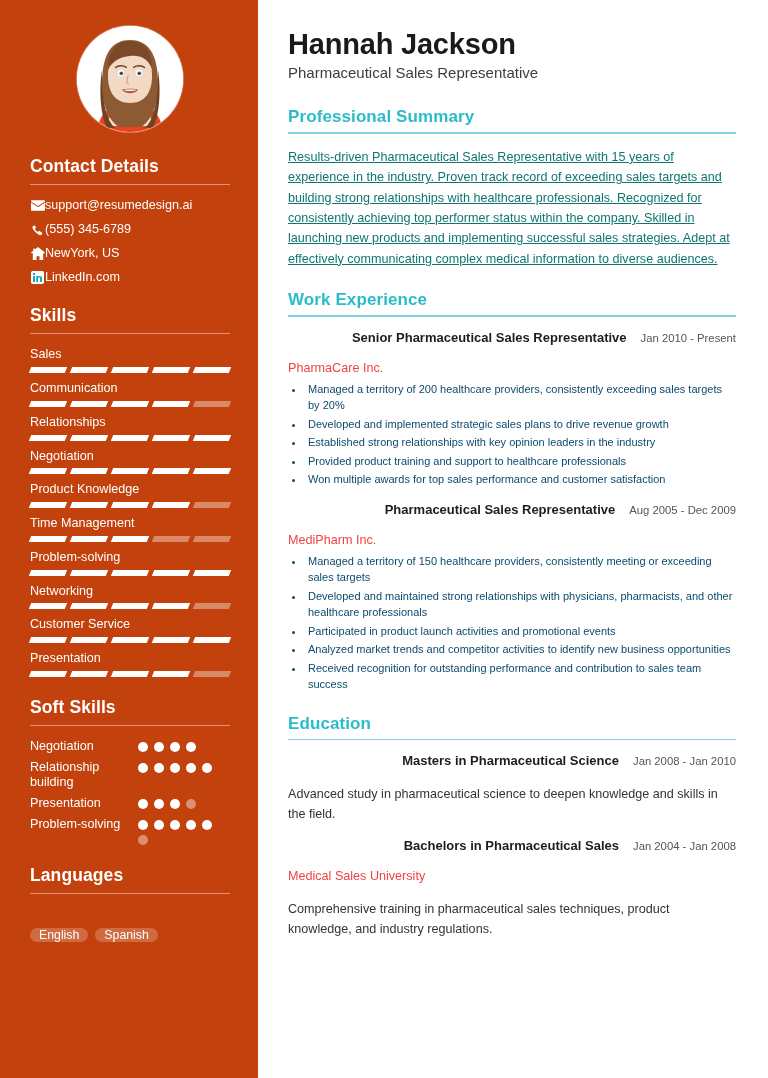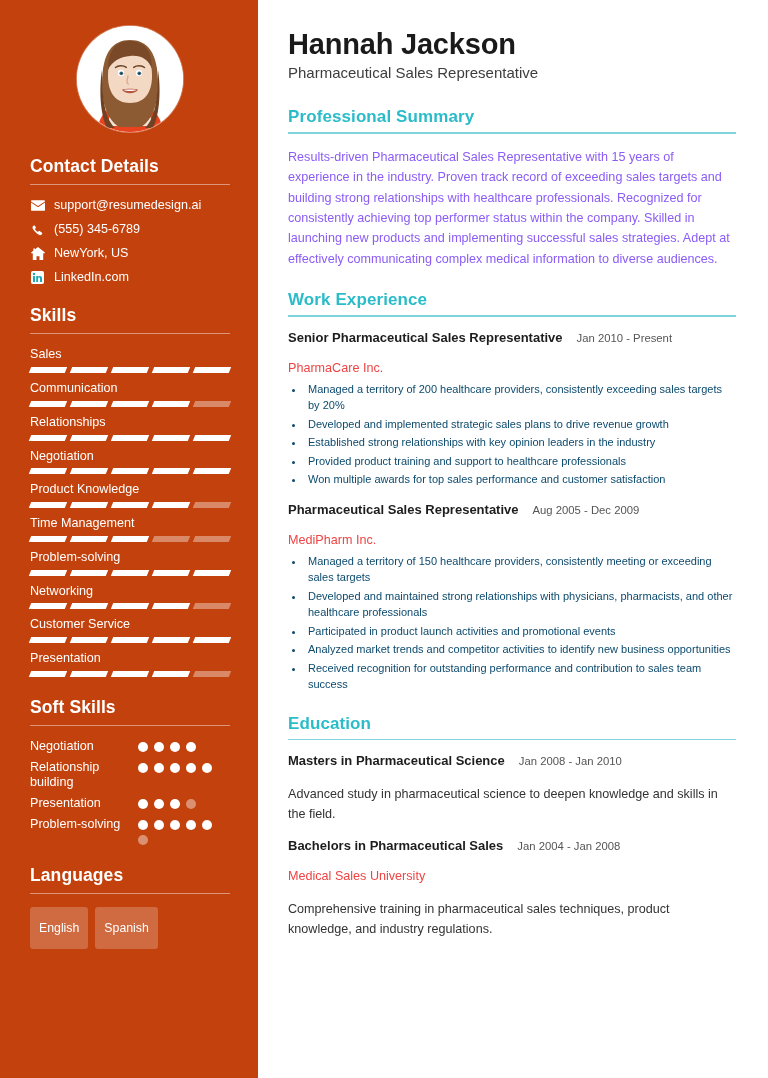--- a/index.html
+++ b/index.html
@@ -26,21 +26,21 @@
   .avatar svg { display: block; width: 106px; height: 106px; }
 
   .side-heading {
     font-size: 17.5px; font-weight: bold; letter-spacing: .1px;
     margin-bottom: 7px; color: #ffffff;
   }
   .side-rule { height: 1px; background: rgba(255,255,255,.45); margin-bottom: 13px; }
   .side-block { margin-bottom: 20px; }
 
   
-  .contact-row { display: flex; align-items: center; gap: 9px; margin-bottom: 9px; }
+  .contact-row { display: flex; align-items: center; margin-bottom: 9px; }
   .contact-icon { width: 15px; flex: 0 0 15px; display: flex; justify-content: center; align-items: center; }
   .contact-icon svg { display: block; fill: #ffffff; }
   .contact-text { font-size: 12.6px; color: #ffffff; line-height: 1.2; }
 
   
   .skill-item { margin-bottom: 2px; }
   .skill-name { font-size: 12.6px; color: #ffffff; margin-bottom: 4px; line-height: 1.25; }
   .skill-bar { display: flex; gap: 5px; margin-bottom: 8px; }
   .seg {
     flex: 1 1 0; height: 6px;
@@ -53,44 +53,44 @@
   .soft-row { display: flex; align-items: flex-start; margin-bottom: 5px; }
   .soft-label { font-size: 12.6px; line-height: 1.25; width: 108px; flex: 0 0 108px; color:#ffffff; }
   .soft-dots { display: flex; flex-wrap: wrap; width: 82px; gap: 5px 6px; padding-top: 3px; }
   .dot { width: 10px; height: 10px; border-radius: 50%; background: #ffffff; }
   .dot.off { background: rgba(255,255,255,.42); }
 
   
   .lang-wrap { display: flex; flex-wrap: wrap; gap: 7px; }
   .lang-chip {
     background: rgba(255,255,255,.22);
-    border-radius: 3px;
-    padding: 14px 9px;
-    font-size: 12.3px; color: #ffffff;
+    border-radius: 9px;
+    padding: 0 9px;
+    font-size: 12.3px; color: #ffffff; margin-top: 21px;
   }
 
   
   .main { flex: 1 1 auto; padding: 28px 32px 20px 30px; background: #ffffff; }
   .name {
     font-size: 29px; font-weight: bold; color: #1a1a1a;
     letter-spacing: -.2px; line-height: 1.15; margin-bottom: 3px;
   }
   .job-title { font-size: 15px; color: #3d3d3d; margin-bottom: 26px; }
 
   .sec-heading {
     font-size: 17px; font-weight: bold; color: #2BBCC9;
     margin-bottom: 5px; letter-spacing: .1px;
   }
   .sec-rule { height: 1.5px; background: #7FD4DC; margin-bottom: 13px; }
   .section { margin-bottom: 21px; }
 
-  .summary { font-size: 12.6px; color: #8b5cf6; line-height: 1.62; }
+  .summary { font-size: 12.6px; color: #0f766e; line-height: 1.62; text-decoration: underline; }
 
   .entry { margin-bottom: 14px; }
-  .entry-head { display: flex; align-items: baseline; justify-content: flex-start; gap: 14px; }
+  .entry-head { display: flex; align-items: baseline; justify-content: flex-end; gap: 14px; }
   .entry-title { font-size: 13px; font-weight: bold; color: #1d1d1d; }
   .entry-date { font-size: 11.3px; color: #555555; white-space: nowrap; }
   .entry-org { font-size: 12.6px; color: #ef4444; margin-top: 16px; }
   .entry-desc { font-size: 12.6px; color: #333333; line-height: 1.55; margin-top: 17px; }
   .bullets { margin: 6px 0 0 17px; }
   .bullets li { font-size: 11px; color: #0c4a6e; line-height: 1.5; margin-bottom: 2px; padding-left: 3px; }
 </style>
 </head>
 <body>
 

